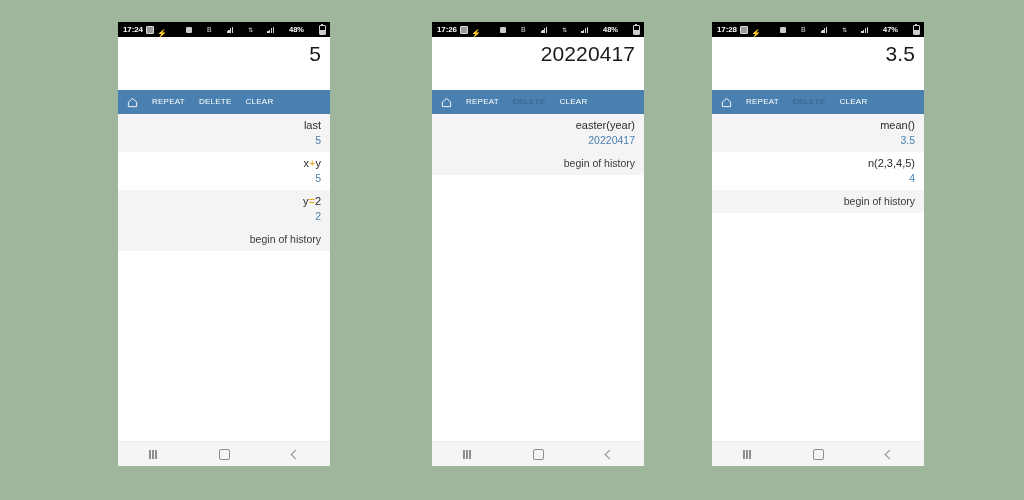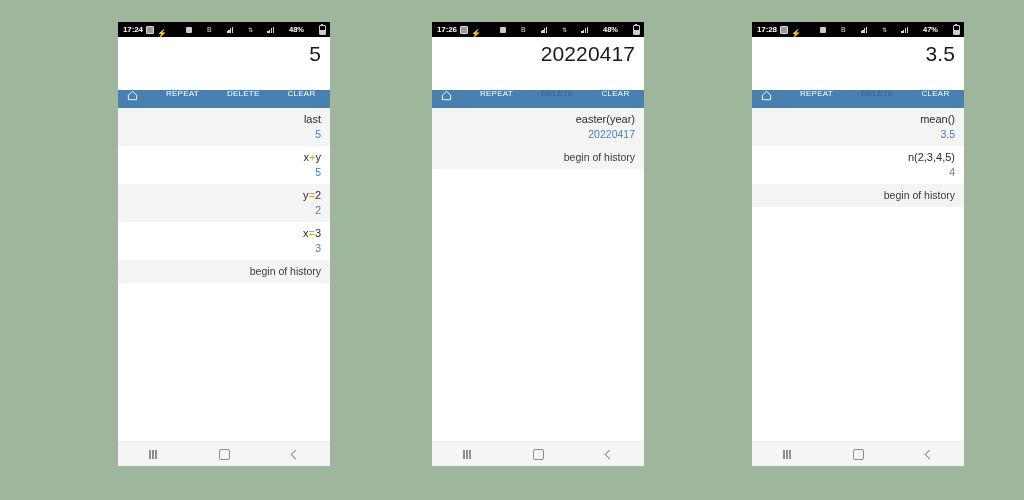--- a/index.html
+++ b/index.html
@@ -23,21 +23,21 @@
     top: 22px;
     width: 212px;
     height: 444px;
     background: #4c1d95;
     overflow: hidden;
     display: flex;
     flex-direction: column;
   }
   #phone-1 { left: 118px; }
   #phone-2 { left: 412px; margin-left: 20px; }
-  #phone-3 { left: 752px; }
+  #phone-3 { left: 712px; }
 
   
   .statusbar {
     height: 15px;
     background: #000000;
     color: #ffffff;
     display: flex;
     align-items: center;
     justify-content: space-between;
     padding: 0 4px 0 5px;
@@ -145,25 +145,25 @@
     color: #1a1a1a;
     line-height: 1.05;
     text-align: right;
     white-space: nowrap;
     letter-spacing: 0.1px;
   }
 
   
   .toolbar {
     flex: 0 0 auto;
-    height: 18px;
+    height: 24px;
     background: #4a80b0;
     display: flex;
-    align-items: flex-start;
-    gap: 28px;
+    align-items: center;
+    gap: 14px;
     padding: 0 9px;
     box-sizing: border-box;
   }
   .home-icon {
     width: 11px;
     height: 11px;
     flex: 0 0 auto;
     display: block;
   }
   .tb-btn {
@@ -295,24 +295,20 @@
         <div class="hist-val">5</div>
       </div>
       <div class="hist-row even">
         <div class="hist-expr">x<span class="op">+</span>y</div>
         <div class="hist-val">5</div>
       </div>
       <div class="hist-row odd">
         <div class="hist-expr">y<span class="op">=</span>2</div>
         <div class="hist-val">2</div>
       </div>
-      <div class="hist-row even">
-        <div class="hist-expr">x<span class="op">=</span>3</div>
-        <div class="hist-val">3</div>
-      </div>
       <div class="hist-row odd marker">
         <div class="hist-expr">begin of history</div>
       </div>
     </div>
 
     <div class="navbar">
       <span class="nav-recents">
           <i></i>
           <i></i>
           <i></i>

